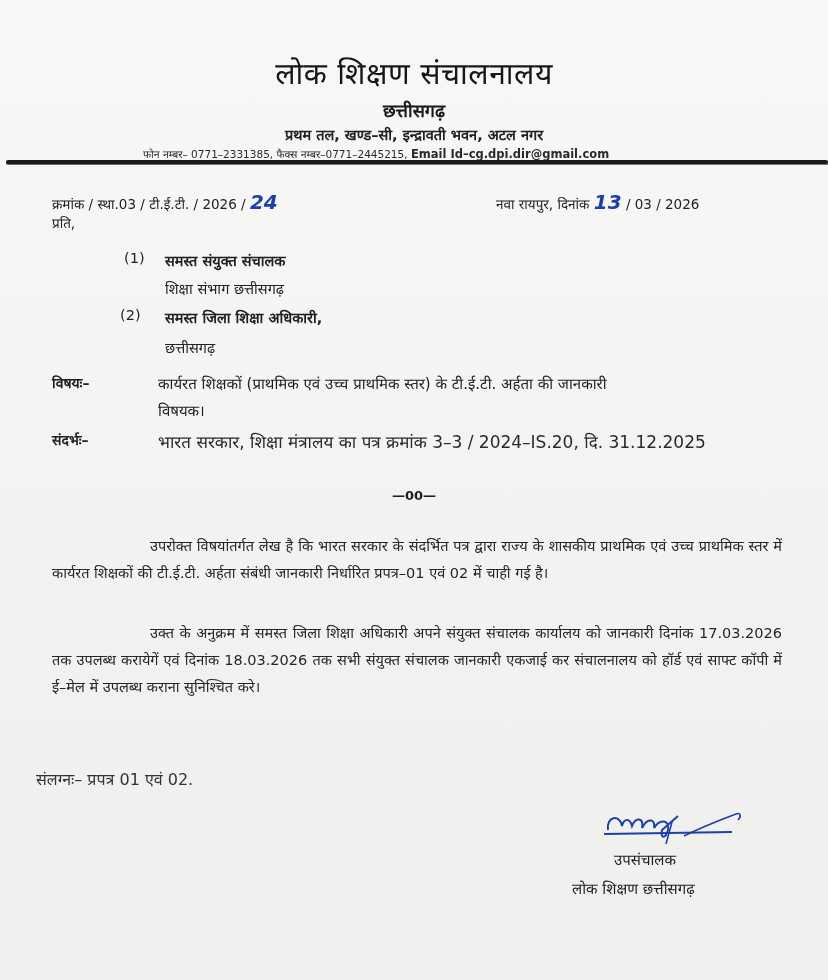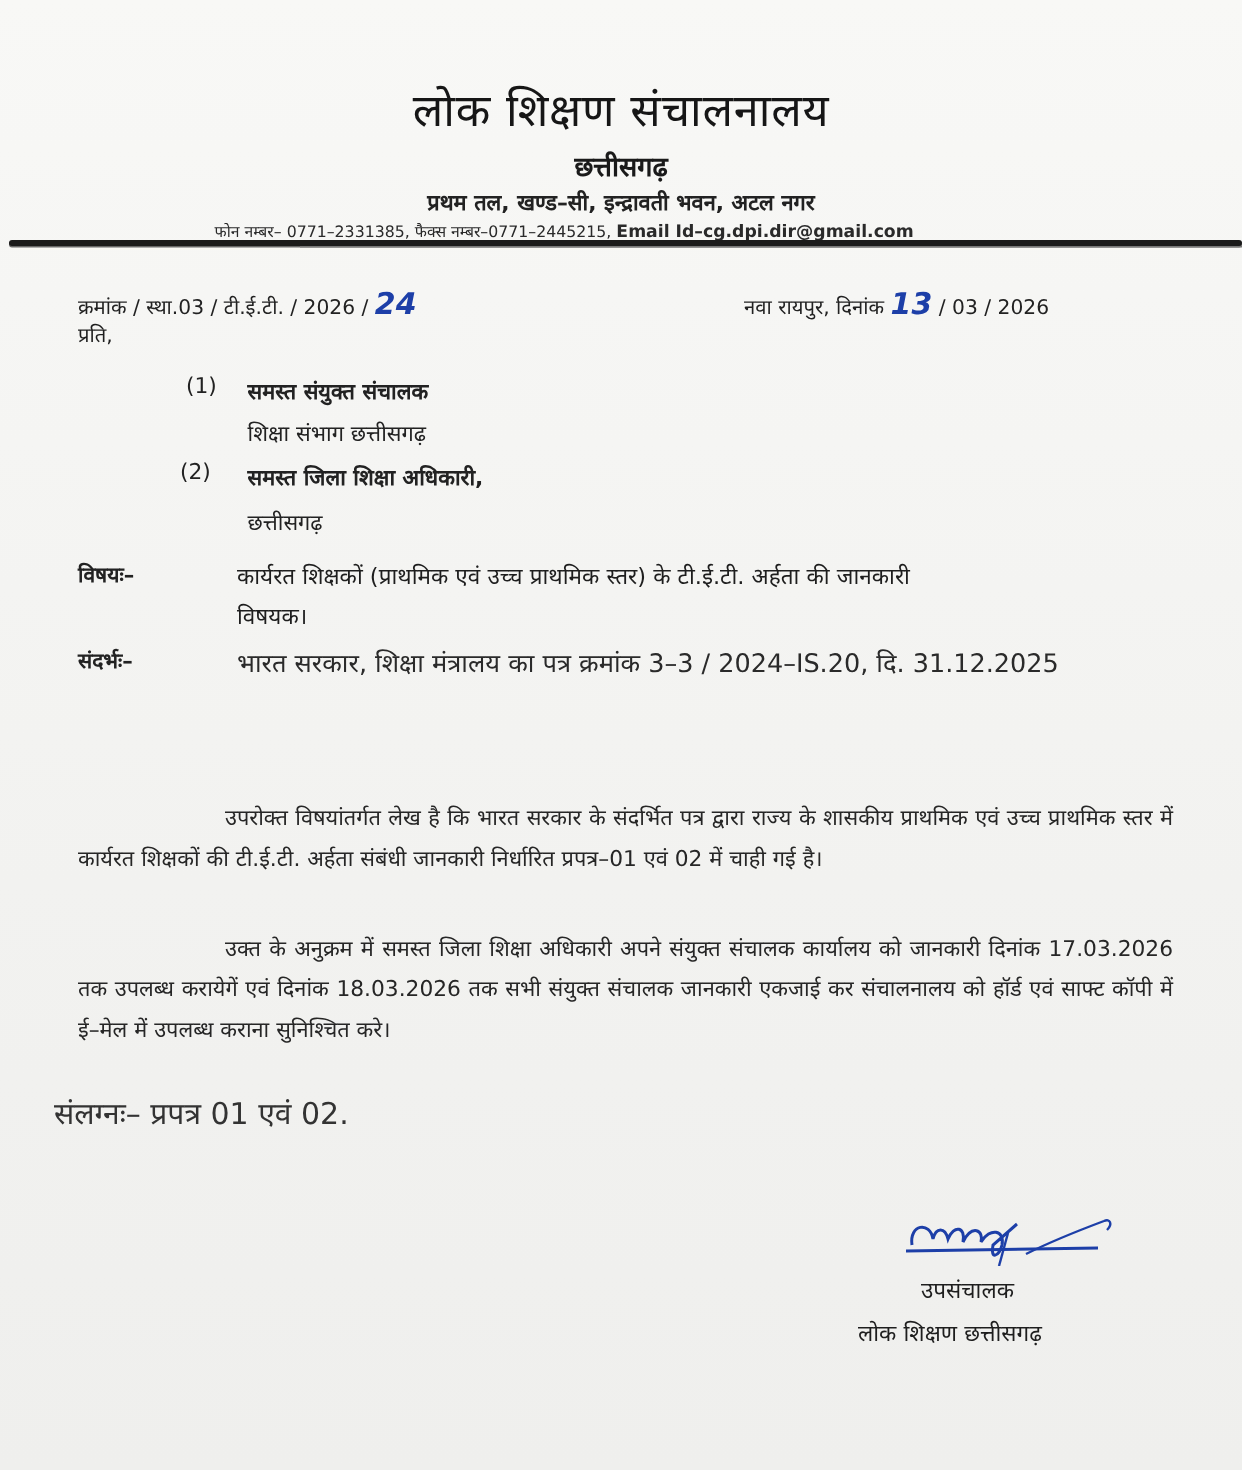--- a/index.html
+++ b/index.html
@@ -28,21 +28,21 @@
   .prati { left: 52px; top: 214px; font-size: 13.5px; }
   .recip { font-size: 14.5px; font-weight: bold; color: #222; }
   .num { font-weight: normal; }
   .lbl { left: 52px; font-size: 14px; font-weight: bold; color: #222; }
   .subj { left: 158px; top: 373px; font-size: 15px; color: #1e1e1e; }
   .subj2 { left: 158px; top: 400px; font-size: 15px; }
   .refer { left: 158px; top: 430px; font-size: 17px; color: #2a2a2a; }
   .sep { left: 0; width: 828px; text-align: center; top: 488px; font-size: 13px; font-weight: bold; }
   .para { left: 52px; width: 730px; font-size: 14.5px; color: #262626; white-space: normal; line-height: 27px; text-align: justify; margin-top: 16px; }
   .para .indent { display: inline-block; width: 98px; }
-  .encl { left: 36px; top: 728px; font-size: 20px; color: #333; }
+  .encl { left: 36px; top: 768px; font-size: 16px; color: #333; }
   .sig { left: 600px; top: 808px; width: 150px; height: 36px; }
   .desig { left: 614px; top: 849px; font-size: 15px; color: #1e1e1e; }
   .dept { left: 572px; top: 878px; font-size: 15px; color: #1e1e1e; }
 </style>
 </head>
 <body>
 
 <div class="page">
 
   <div class="abs title">लोक शिक्षण संचालनालय</div>
@@ -73,20 +73,21 @@
   <div class="abs recip" style="left:165px; top:307px;">समस्त जिला शिक्षा अधिकारी,</div>
   <div class="abs recip" style="left:165px; top:337px; font-weight:normal;">छत्तीसगढ़</div>
 
   <div class="abs lbl" style="top:373px;">विषयः–</div>
   <div class="abs subj">कार्यरत शिक्षकों (प्राथमिक एवं उच्च प्राथमिक स्तर) के टी.ई.टी. अर्हता की जानकारी</div>
   <div class="abs subj2">विषयक।</div>
 
   <div class="abs lbl" style="top:430px;">संदर्भः–</div>
   <div class="abs refer">भारत सरकार, शिक्षा मंत्रालय का पत्र क्रमांक 3–3 / 2024–IS.20, दि. 31.12.2025</div>
 
+  <div class="abs sep">—00—</div>
 
   <div class="abs para" style="top:517px;"><span class="indent"></span><span>उपरोक्त विषयांतर्गत लेख है कि भारत सरकार के संदर्भित पत्र द्वारा राज्य के शासकीय प्राथमिक एवं उच्च प्राथमिक स्तर में कार्यरत शिक्षकों की टी.ई.टी. अर्हता संबंधी जानकारी निर्धारित प्रपत्र–01 एवं 02 में चाही गई है।</span></div>
   <div class="abs para" style="top:604px;"><span class="indent"></span><span>उक्त के अनुक्रम में समस्त जिला शिक्षा अधिकारी अपने संयुक्त संचालक कार्यालय को जानकारी दिनांक 17.03.2026 तक उपलब्ध करायेगें एवं दिनांक 18.03.2026 तक सभी संयुक्त संचालक जानकारी एकजाई कर संचालनालय को हॉर्ड एवं साफ्ट कॉपी में ई–मेल में उपलब्ध कराना सुनिश्चित करे।</span></div>
 
   <div class="abs encl">संलग्नः– प्रपत्र 01 एवं 02.</div>
 
   <svg class="abs sig" viewBox="0 0 150 36">
     <path d="M8 22 C6 8, 20 6, 22 18 C24 10, 30 10, 32 18 C36 8, 44 10, 42 20 C48 8, 56 12, 54 20 C60 10, 70 12, 68 22 C66 30, 60 32, 62 22 L78 8" stroke="#1d3fa8" stroke-width="2" fill="none"></path>
     <path d="M4 26 L132 24" stroke="#1d3fa8" stroke-width="2" fill="none"></path>
     <path d="M84 28 C100 20, 120 12, 136 6 C140 4, 142 8, 138 12" stroke="#1d3fa8" stroke-width="1.6" fill="none"></path>

